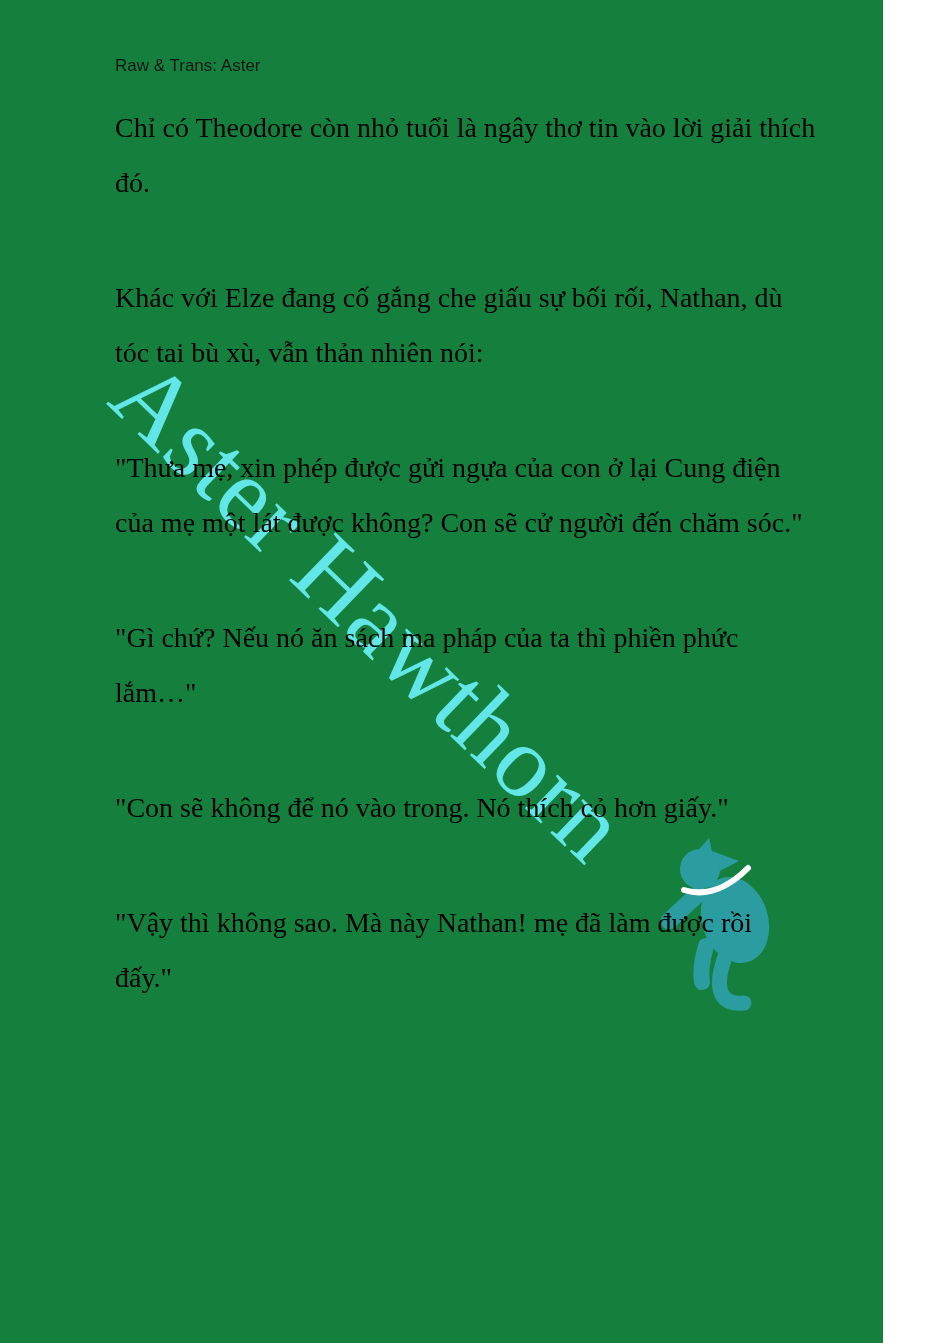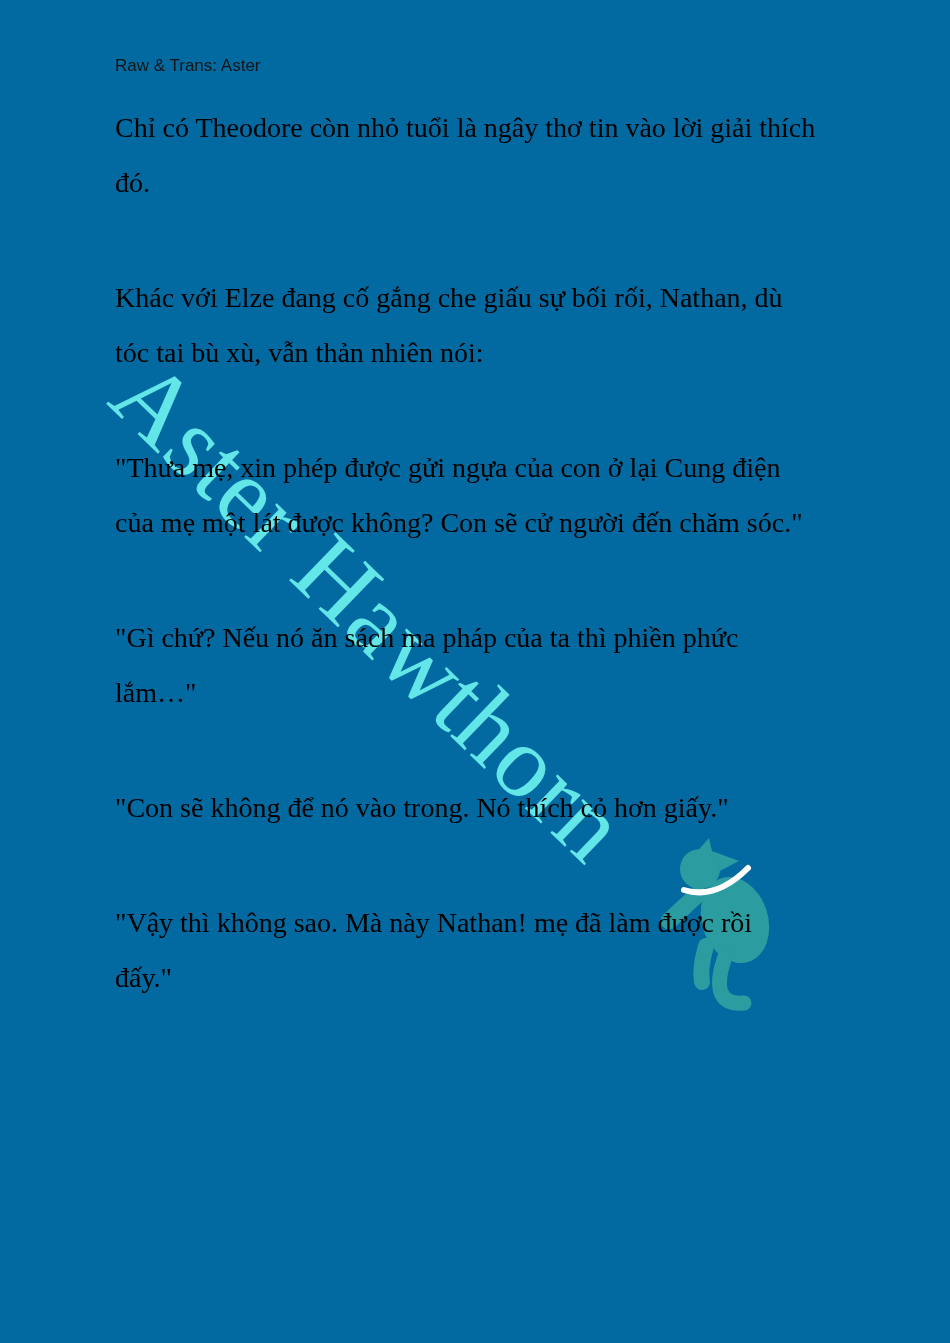--- a/index.html
+++ b/index.html
@@ -2,23 +2,23 @@
 <html><head>
 <meta charset="utf-8">
 <style>
   html, body {
     margin: 0;
     padding: 0;
     background: #ffffff;
   }
   .page {
     position: relative;
-    width: 950px;
+    width: 883px;
     height: 1343px;
-    background: #0369a1;
+    background: #15803d;
     overflow: hidden;
   }
   .credits {
     position: absolute;
     left: 115px;
     top: 56px;
     font-family: "Liberation Sans", sans-serif;
     font-size: 17px;
     color: #161616;
     z-index: 3;

